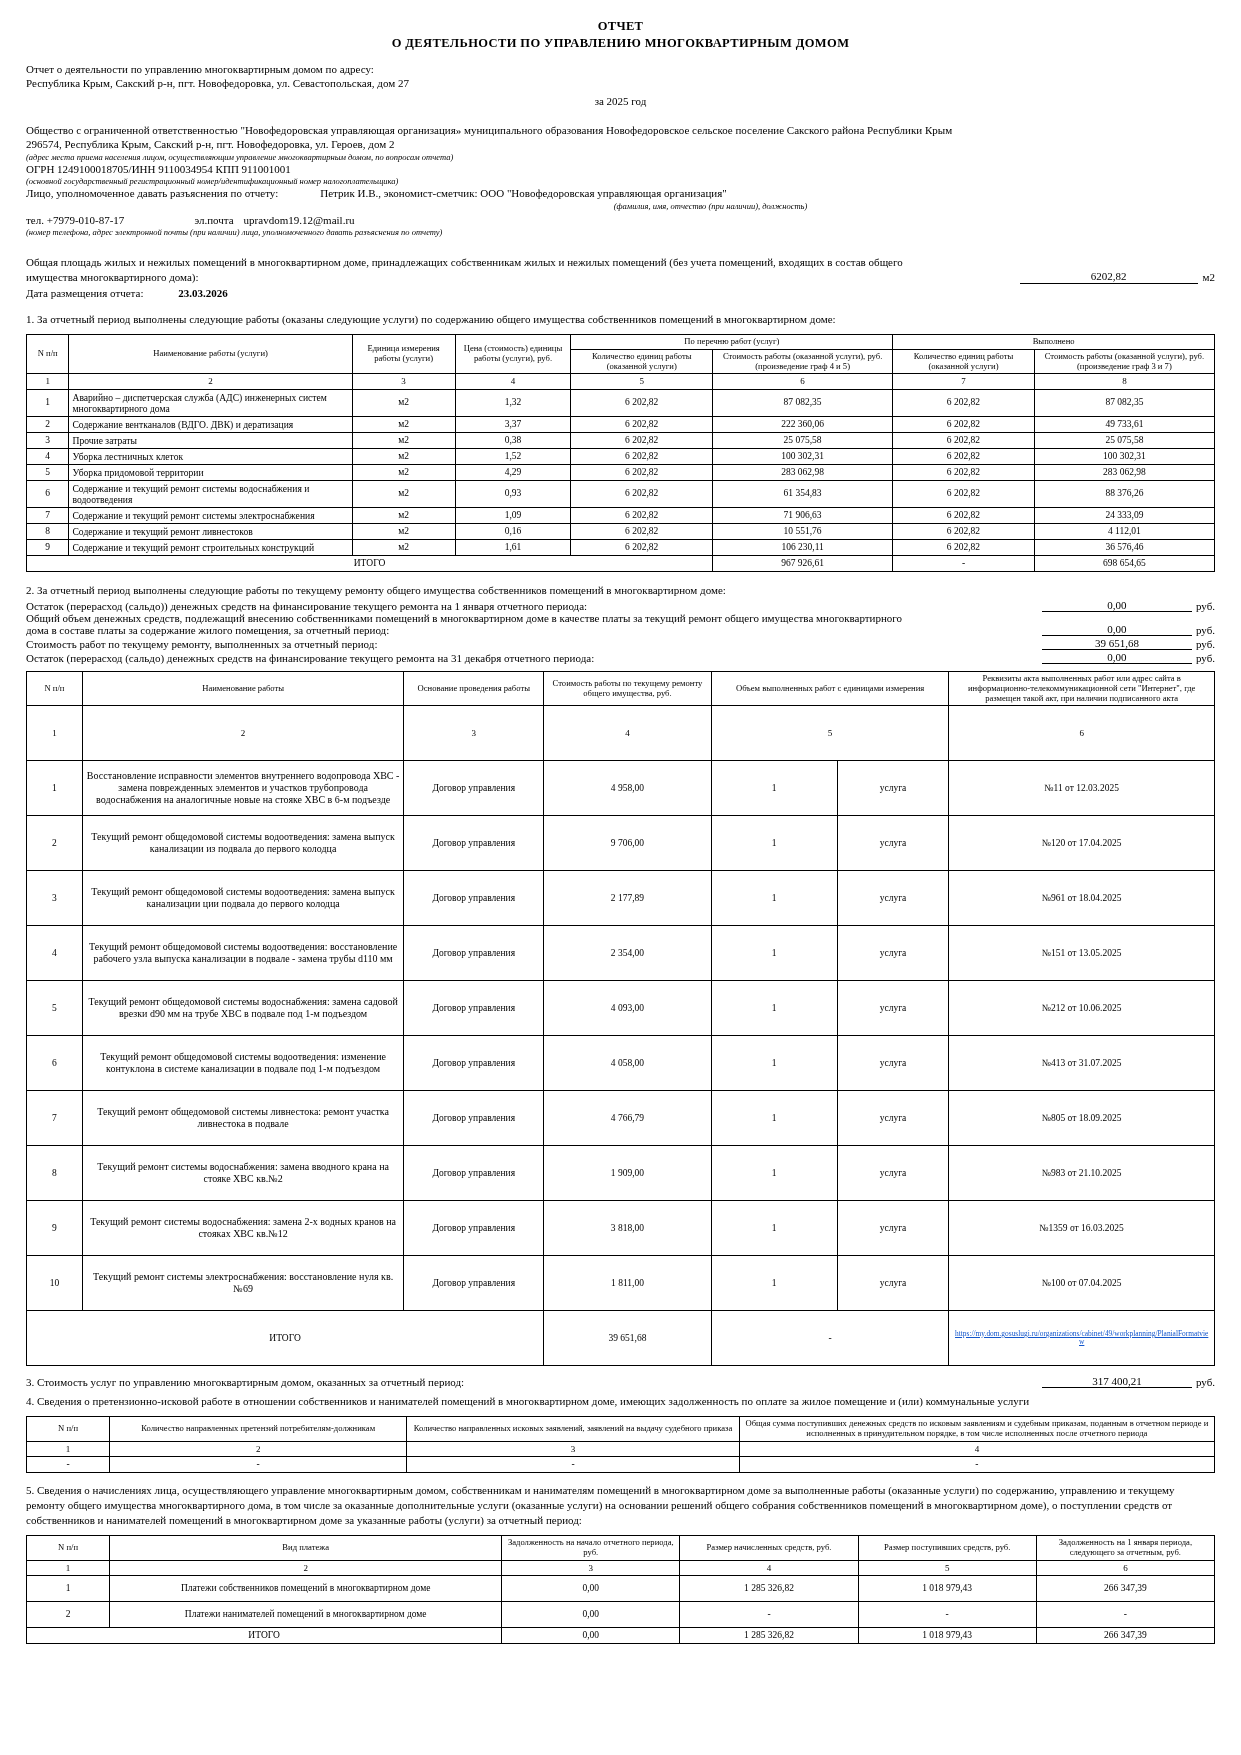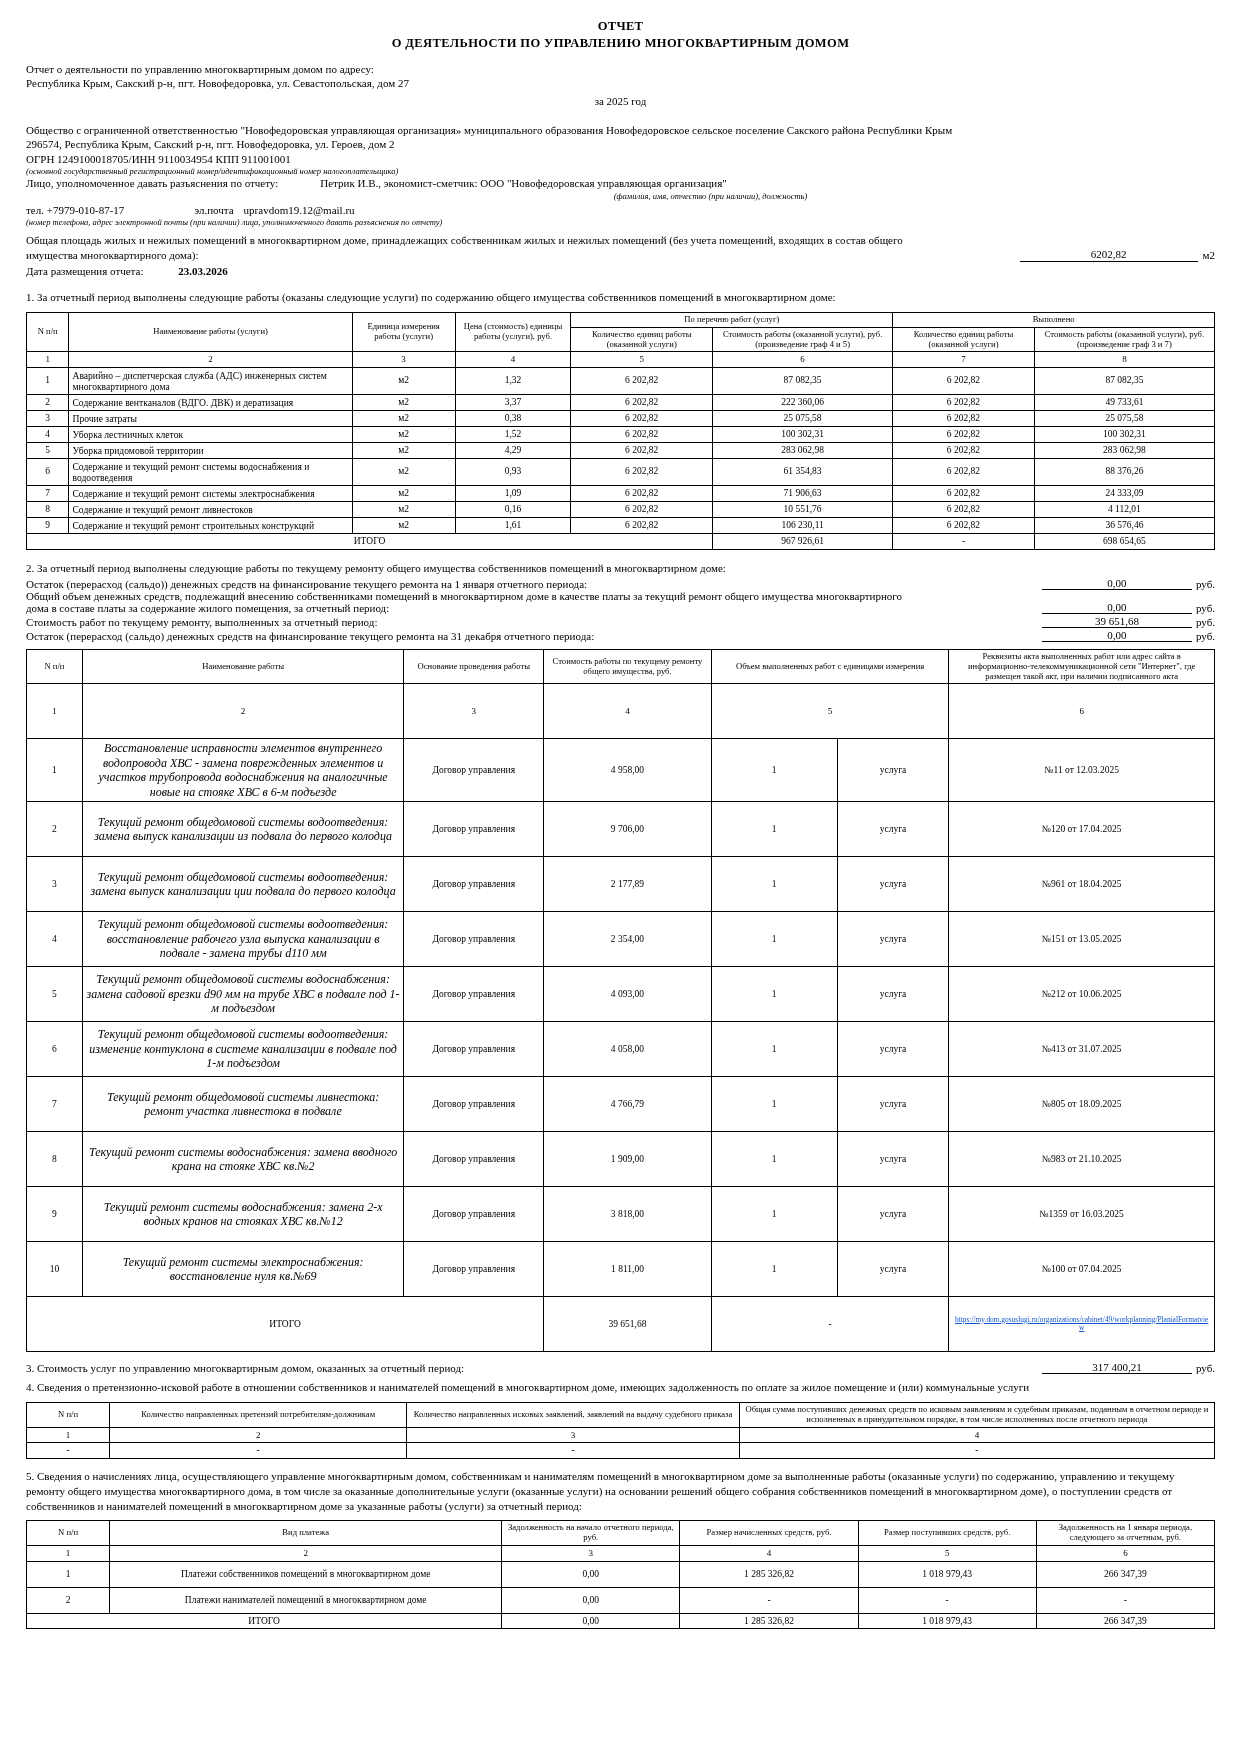--- a/index.html
+++ b/index.html
@@ -51,21 +51,21 @@
     border:1px solid #000;
     padding:2px 3px;
     vertical-align:middle;
     text-align:center;
     line-height:1.15;
   }
   table.grid th{font-weight:normal;}
   td.left{text-align:left;padding-left:5px;}
   .numrow td{font-size:9px;}
   .t1 td.desc{text-align:left;font-size:9.6px;}
-  .t2 td.desc{text-align:center;font-size:12px;line-height:1.2;font-style:italic;}
+  .t2 td.desc{text-align:center;font-size:10px;line-height:1.2;}
   .t2 td{height:50px;}
   .itogo td{font-weight:normal;}
   .section-p{margin-top:11px;line-height:1.35;font-size:11px;}
   .kv{display:flex;align-items:flex-end;width:100%;}
   .kv .lbl{white-space:nowrap;}
   .kv .dots{flex:1 1 auto;}
   .kv .num{
     border-bottom:1px solid #000;
     min-width:150px;
     text-align:center;
@@ -87,36 +87,37 @@
     <div>ОТЧЕТ</div>
     <div class="l2">О ДЕЯТЕЛЬНОСТИ ПО УПРАВЛЕНИЮ МНОГОКВАРТИРНЫМ ДОМОМ</div>
   </div>
 
   <div class="blk">
     <div class="ln">Отчет о деятельности по управлению многоквартирным домом по адресу:</div>
     <div class="ln">Республика Крым, Сакский р-н, пгт. Новофедоровка, ул. Севастопольская, дом 27</div>
     <div class="center" style="margin-top:4px;">за 2025 год</div>
     <div class="ln" style="margin-top:16px;">Общество с ограниченной ответственностью "Новофедоровская управляющая организация» муниципального образования Новофедоровское сельское поселение Сакского района Республики Крым</div>
     <div class="ln">296574, Республика Крым, Сакский р-н, пгт. Новофедоровка, ул. Героев, дом 2</div>
+    <div class="small-it">(адрес места приема населения лицом, осуществляющим управление многоквартирным домом, по вопросам отчета)</div>
     <div class="ln">ОГРН 1249100018705/ИНН 9110034954 КПП 911001001</div>
     <div class="small-it">(основной государственный регистрационный номер/идентификационный номер налогоплательщика)</div>
     <div class="ln" style="display:flex;">
       <span>Лицо, уполномоченное давать разъяснения по отчету:</span>
       <span style="margin-left:42px;">Петрик И.В., экономист-сметчик: ООО "Новофедоровская управляющая организация"</span>
     </div>
     <div class="small-it" style="text-align:center;margin-left:180px;">(фамилия, имя, отчество (при наличии), должность)</div>
     <div class="ln" style="display:flex;margin-top:2px;">
       <span>тел. +7979-010-87-17</span>
       <span style="margin-left:70px;">эл.почта</span>
       <span style="margin-left:10px;">upravdom19.12@mail.ru</span>
     </div>
     <div class="small-it">(номер телефона, адрес электронной почты (при наличии) лица, уполномоченного давать разъяснения по отчету)</div>
 
     <div class="ln" style="margin-top:6px;display:flex;align-items:flex-end;">
-      <span style="max-width:880px;display:inline-block;">Общая площадь жилых и нежилых помещений в многоквартирном доме, принадлежащих собственникам жилых и нежилых помещений (без учета помещений, входящих в состав общего имущества многоквартирного дома):</span>
+      <span style="max-width:880px;display:inline-block;margin-top:12px;">Общая площадь жилых и нежилых помещений в многоквартирном доме, принадлежащих собственникам жилых и нежилых помещений (без учета помещений, входящих в состав общего имущества многоквартирного дома):</span>
       <span class="spacer"></span>
       <span class="val-underline" style="min-width:170px;">6202,82</span>
       <span style="margin-left:5px;">м2</span>
     </div>
     <div class="ln" style="margin-top:2px;">
       <span>Дата размещения отчета:</span>
       <span class="b" style="margin-left:32px;">23.03.2026</span>
     </div>
   </div>
 

